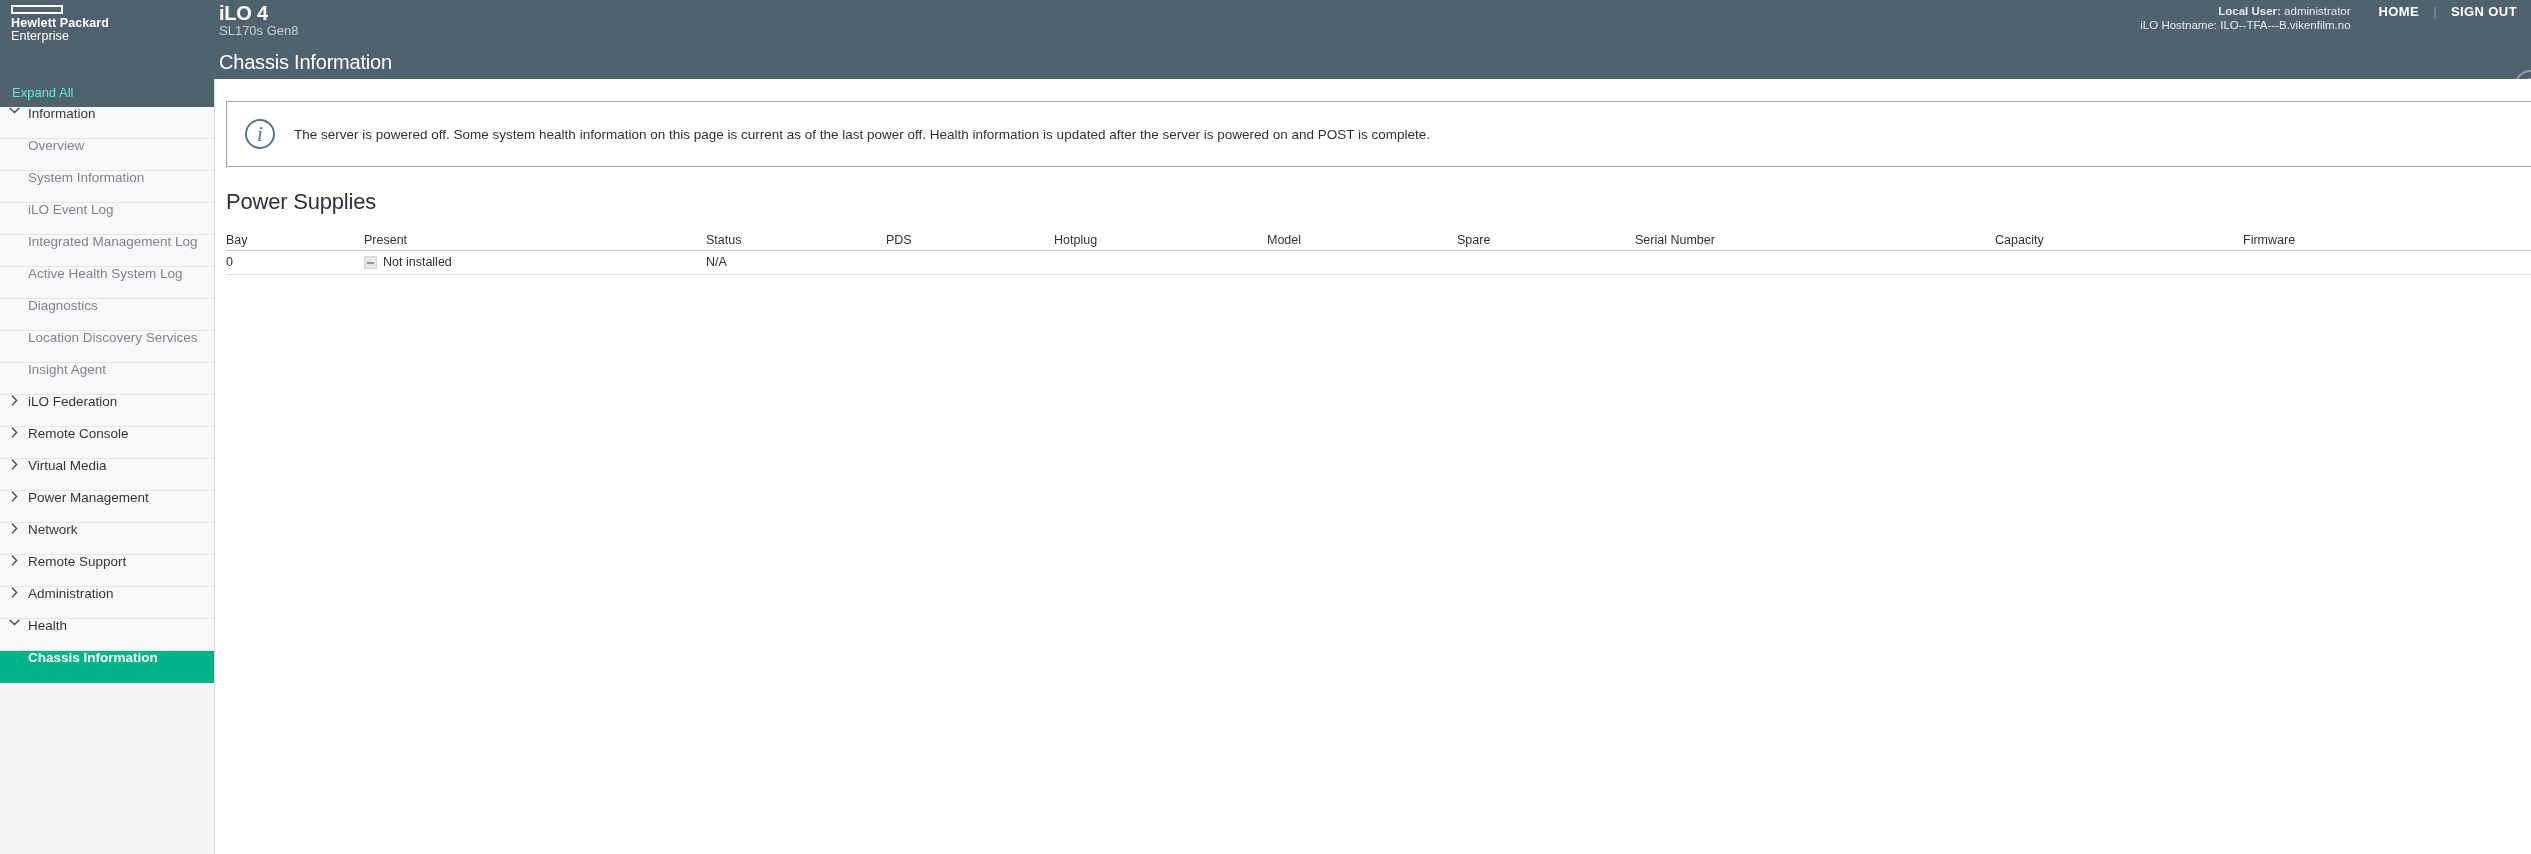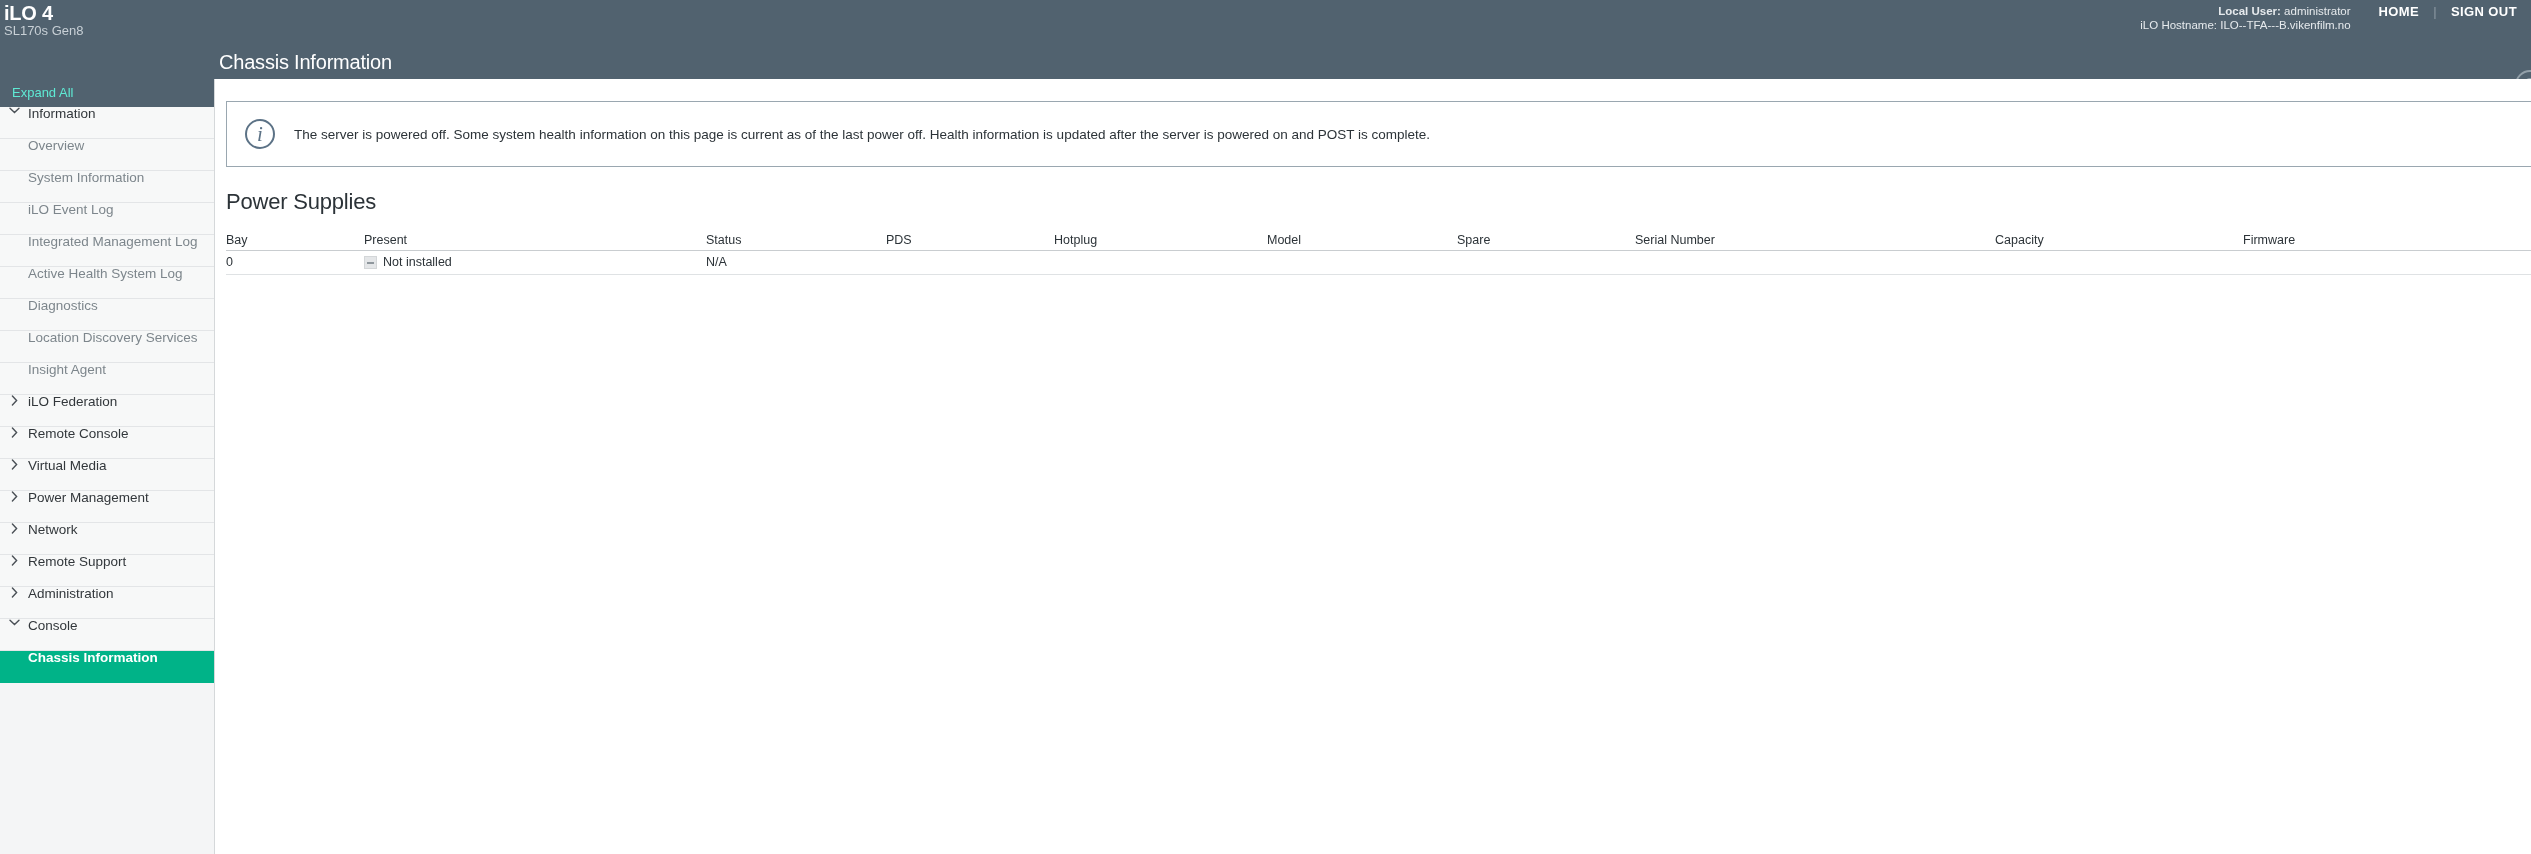--- a/index.html
+++ b/index.html
@@ -318,20 +318,25 @@
   .col-capacity { width: 248px; }
   .col-firmware { width: auto; }
 </style>
 </head>
 <body>
 
 <div class="app">
 
   <div class="topbar">
 
+    <div class="brand">
+      <div class="brand-mark"></div>
+      <div class="brand-line1">Hewlett Packard</div>
+      <div class="brand-line2">Enterprise</div>
+    </div>
 
     <div class="product">
       <div class="product-name">iLO 4</div>
       <div class="product-model">SL170s Gen8</div>
     </div>
 
     <div class="topbar-spacer"></div>
 
     <div class="session">
       <div class="session-line">
@@ -473,21 +478,21 @@
         </span>
         <span class="nav-label">Administration</span>
       </div>
 
       <div class="nav-group">
         <span class="nav-caret">
           <svg width="11" height="7" viewBox="0 0 11 7">
               <path d="M1 1.2 L5.5 5.6 L10 1.2" stroke="#4a5056" stroke-width="1.4" fill="none" stroke-linecap="round"></path>
             </svg>
         </span>
-        <span class="nav-label">Console</span>
+        <span class="nav-label">Health</span>
       </div>
 
       <div class="nav-leaf selected">
         <span class="nav-indent"></span>
         <span class="nav-label">Chassis Information</span>
       </div>
     </nav>
 
     <main class="content">
 

